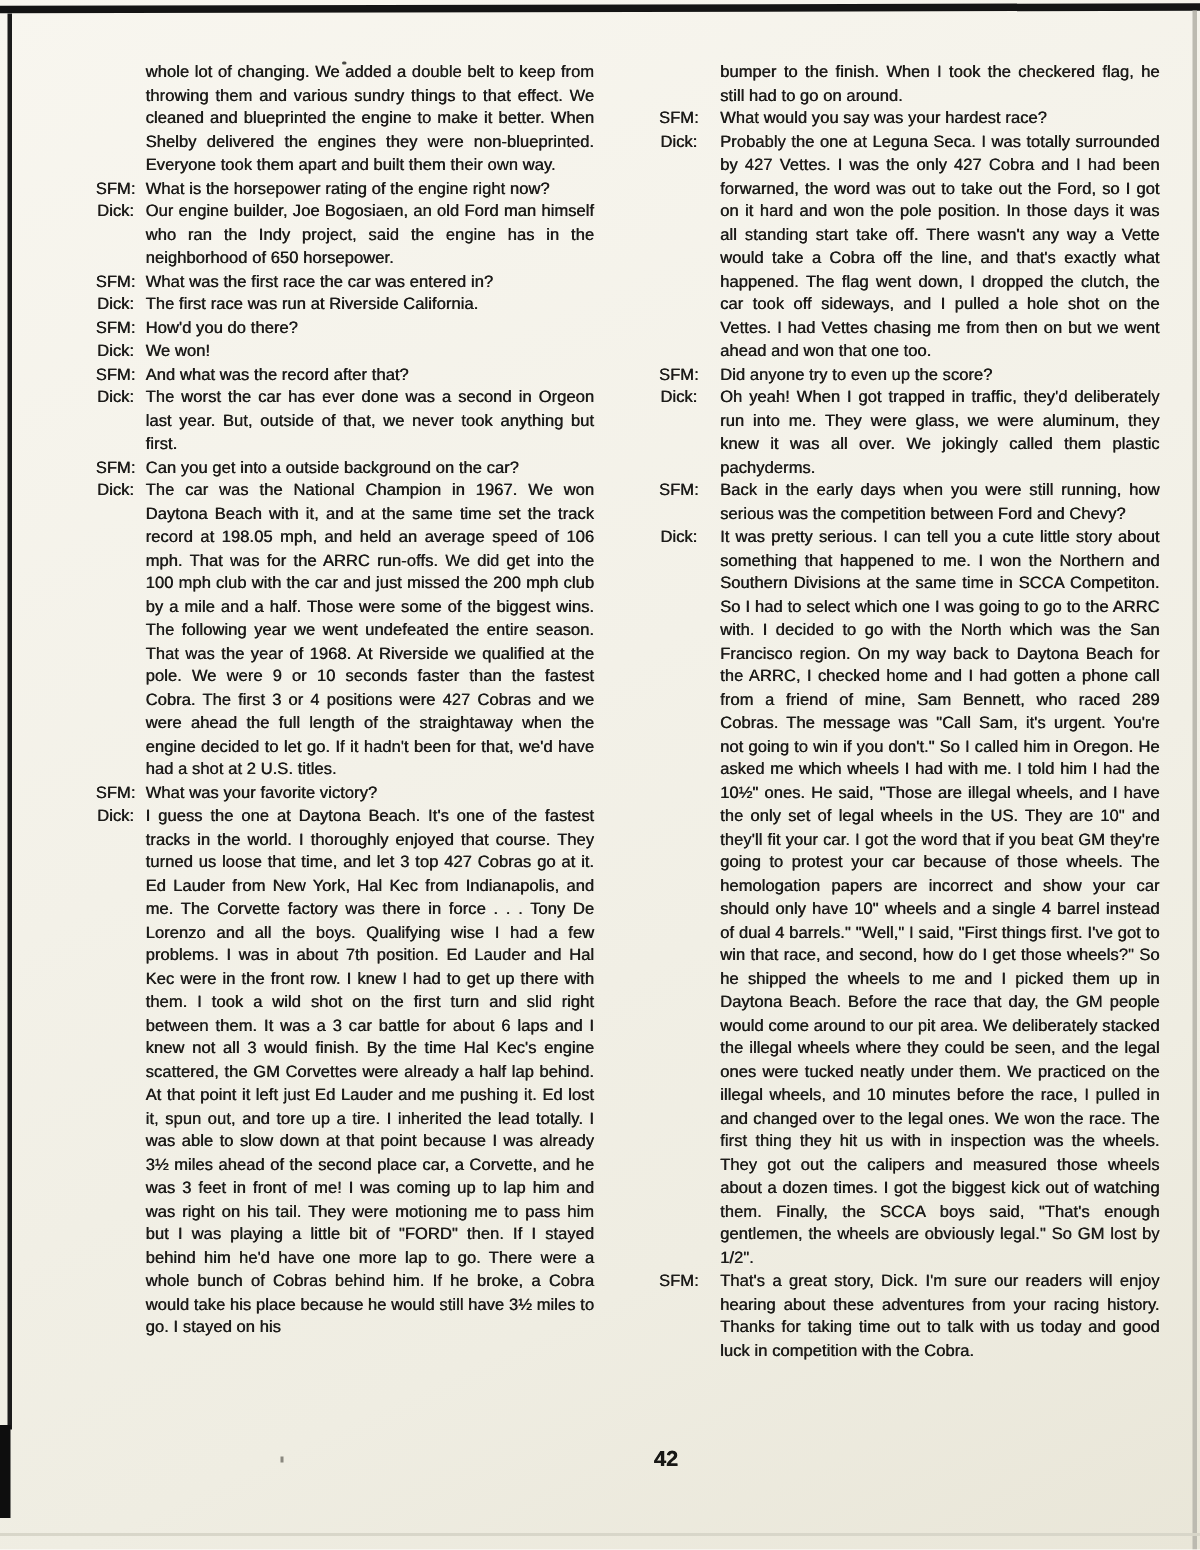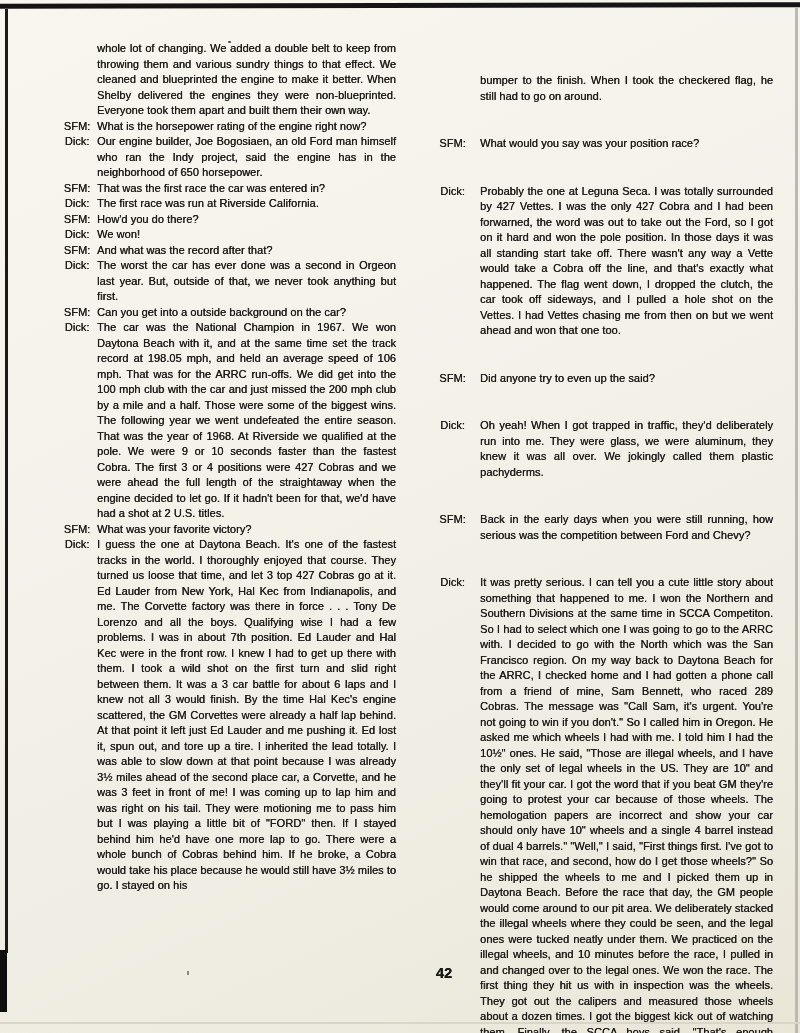--- a/index.html
+++ b/index.html
@@ -21,21 +21,21 @@
   
   .column{
     position:absolute;top:41px;
     font-size:11px;line-height:15.5px;letter-spacing:0.05px;
     text-shadow:0.3px 0 0 currentColor; 
   }
   #left-col{left:57px;width:339px;}
   #right-col{left:425px;width:348px;}
   .entry{display:grid;}
   #left-col .entry{grid-template-columns:40px 1fr;}
-  #right-col .entry{grid-template-columns:55px 1fr;margin-top:32px;}
+  #right-col .entry{grid-template-columns:55px 1fr;}
   .speaker{text-align:center;}
   .text{text-align:justify;}
 
   .page-number{
     position:absolute;left:394px;top:965px;width:58px;
     text-align:right;font-weight:bold;font-size:14.5px;color:#181816;
     text-shadow:0.3px 0 0 currentColor;
   }
 </style>
 </head>
@@ -57,21 +57,21 @@
     <div class="entry">
       <div class="speaker">SFM:</div>
       <div class="text">What is the horsepower rating of the engine right now?</div>
     </div>
     <div class="entry">
       <div class="speaker">Dick:</div>
       <div class="text">Our engine builder, Joe Bogosiaen, an old Ford man himself who ran the Indy project, said the engine has in the neighborhood of 650 horsepower.</div>
     </div>
     <div class="entry">
       <div class="speaker">SFM:</div>
-      <div class="text">That was the first race the car was entered in?</div>
+      <div class="text">What was the first race the car was entered in?</div>
     </div>
     <div class="entry">
       <div class="speaker">Dick:</div>
       <div class="text">The first race was run at Riverside California.</div>
     </div>
     <div class="entry">
       <div class="speaker">SFM:</div>
       <div class="text">How'd you do there?</div>
     </div>
     <div class="entry">
@@ -103,29 +103,29 @@
       <div class="text">I guess the one at Daytona Beach. It's one of the fastest tracks in the world. I thoroughly enjoyed that course. They turned us loose that time, and let 3 top 427 Cobras go at it. Ed Lauder from New York, Hal Kec from Indianapolis, and me. The Corvette factory was there in force . . . Tony De Lorenzo and all the boys. Qualifying wise I had a few problems. I was in about 7th position. Ed Lauder and Hal Kec were in the front row. I knew I had to get up there with them. I took a wild shot on the first turn and slid right between them. It was a 3 car battle for about 6 laps and I knew not all 3 would finish. By the time Hal Kec's engine scattered, the GM Corvettes were already a half lap behind. At that point it left just Ed Lauder and me pushing it. Ed lost it, spun out, and tore up a tire. I inherited the lead totally. I was able to slow down at that point because I was already 3½ miles ahead of the second place car, a Corvette, and he was 3 feet in front of me! I was coming up to lap him and was right on his tail. They were motioning me to pass him but I was playing a little bit of "FORD" then. If I stayed behind him he'd have one more lap to go. There were a whole bunch of Cobras behind him. If he broke, a Cobra would take his place because he would still have 3½ miles to go. I stayed on his</div>
     </div>
   </div>
 <div id="right-col" class="column">
     <div class="entry">
       <div class="speaker"></div>
       <div class="text">bumper to the finish. When I took the checkered flag, he still had to go on around.</div>
     </div>
     <div class="entry">
       <div class="speaker">SFM:</div>
-      <div class="text">What would you say was your position race?</div>
+      <div class="text">What would you say was your hardest race?</div>
     </div>
     <div class="entry">
       <div class="speaker">Dick:</div>
       <div class="text">Probably the one at Leguna Seca. I was totally surrounded by 427 Vettes. I was the only 427 Cobra and I had been forwarned, the word was out to take out the Ford, so I got on it hard and won the pole position. In those days it was all standing start take off. There wasn't any way a Vette would take a Cobra off the line, and that's exactly what happened. The flag went down, I dropped the clutch, the car took off sideways, and I pulled a hole shot on the Vettes. I had Vettes chasing me from then on but we went ahead and won that one too.</div>
     </div>
     <div class="entry">
       <div class="speaker">SFM:</div>
-      <div class="text">Did anyone try to even up the said?</div>
+      <div class="text">Did anyone try to even up the score?</div>
     </div>
     <div class="entry">
       <div class="speaker">Dick:</div>
       <div class="text">Oh yeah! When I got trapped in traffic, they'd deliberately run into me. They were glass, we were aluminum, they knew it was all over. We jokingly called them plastic pachyderms.</div>
     </div>
     <div class="entry">
       <div class="speaker">SFM:</div>
       <div class="text">Back in the early days when you were still running, how serious was the competition between Ford and Chevy?</div>
     </div>
     <div class="entry">

